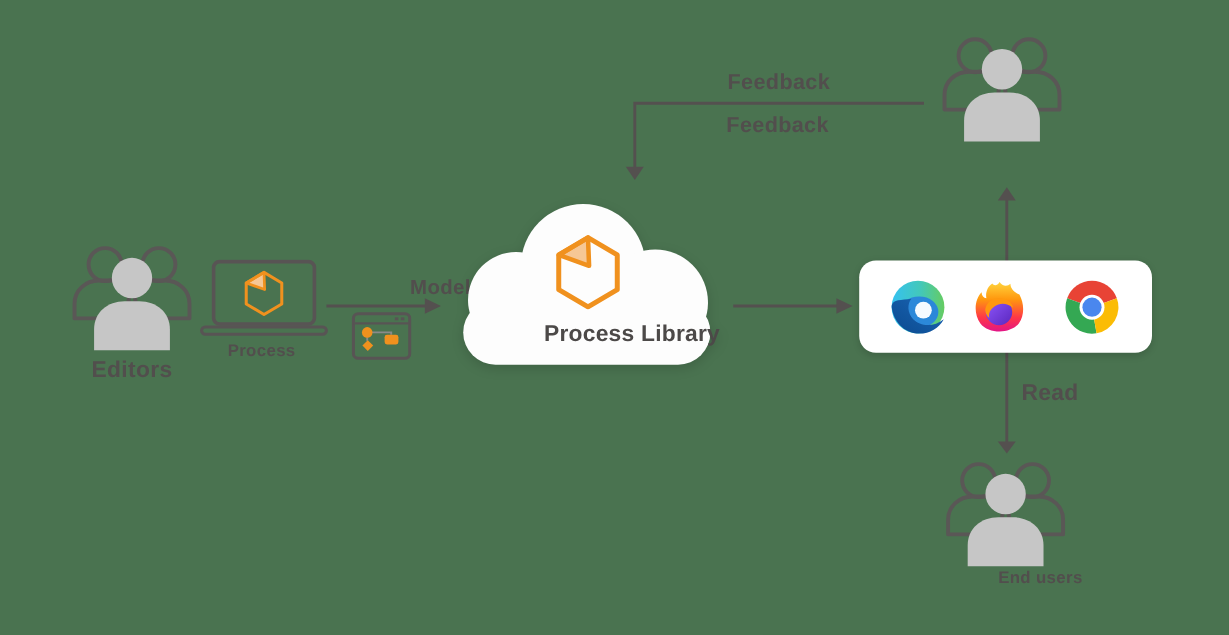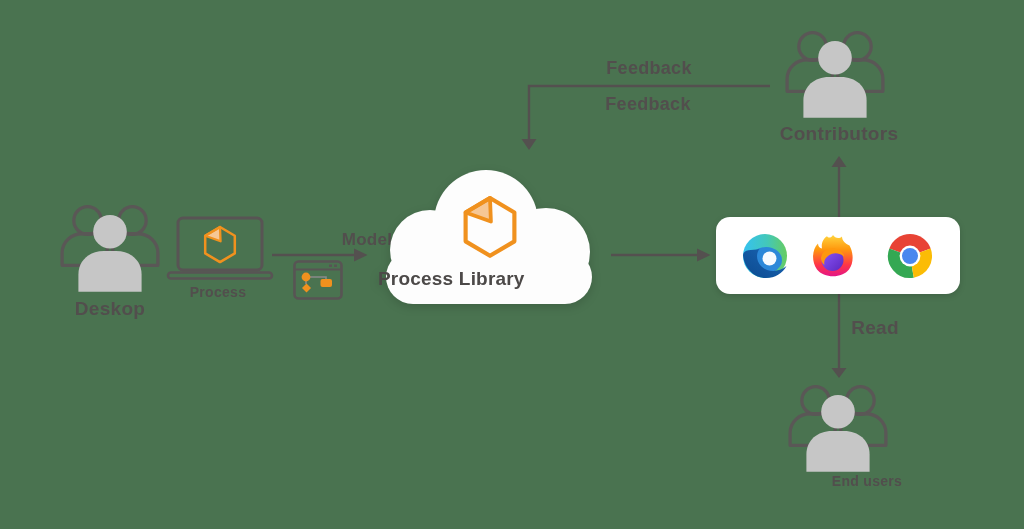--- a/index.html
+++ b/index.html
@@ -9,21 +9,21 @@
     font-family:"Liberation Sans",sans-serif;
   }
   .lbl{
     position:absolute;transform:translateX(-50%);
     color:#524e4d;font-weight:bold;letter-spacing:.3px;white-space:nowrap;
   }
   .connectors{position:absolute;left:0;top:0;z-index:1;}
   .node{position:absolute;z-index:2;}
   .cloud-wrap{filter:drop-shadow(0 3px 5px rgba(0,0,0,.15));}
   .cloud-label{
-    position:absolute;left:0;top:102px;width:222px;text-align:left;
+    position:absolute;left:0;top:102px;width:222px;text-align:right;
     color:#4c4948;font-weight:bold;font-size:19px;letter-spacing:.2px;
   }
   .browser-box{
     position:absolute;left:716px;top:217px;width:244px;height:77px;
     background:#ffffff;border-radius:14px;z-index:2;
     box-shadow:0 2px 6px rgba(0,0,0,.15);
   }
   .bicon{position:absolute;top:15px;}
   .st{fill:none;stroke:#5a5756;stroke-width:3.2;stroke-linejoin:round;}
   .ppl-fill{fill:#c6c6c6;}
@@ -65,21 +65,21 @@
       <polygon points="831.5,167 846.5,167 839,156"></polygon>
       <polygon points="831.5,368 846.5,368 839,378"></polygon>
     </g>
   </svg>
 
   <div class="node" style="left:57px;top:200px;">
     <svg width="106" height="94" viewBox="0 0 104 92">
         <use href="#people"></use>
       </svg>
   </div>
-  <div class="lbl" style="left:110px;top:298px;font-size:19px;">Deskop</div>
+  <div class="lbl" style="left:110px;top:298px;font-size:19px;">Editors</div>
 
   <div class="node" style="left:166px;top:216px;">
     <svg width="108" height="64" viewBox="0 0 108 64">
       <rect x="12" y="2" width="84" height="52" rx="5" fill="none" stroke="#585454" stroke-width="3"></rect>
       <rect x="2" y="56.5" width="104" height="6" rx="3" fill="none" stroke="#585454" stroke-width="2.6"></rect>
       <use href="#hexlogo" x="37" y="7" width="34" height="42"></use>
     </svg>
   </div>
   <div class="lbl" style="left:218px;top:284px;font-size:14px;">Process</div>
 
@@ -157,21 +157,20 @@
       <circle cx="24" cy="24" r="10.4" fill="#ffffff"></circle>
       <circle cx="24" cy="24" r="8" fill="#4a87ee"></circle>
     </svg>
   </div>
 
   <div class="node" style="left:782px;top:26px;">
     <svg width="106" height="94" viewBox="0 0 104 92">
         <use href="#people"></use>
       </svg>
   </div>
-  <div class="lbl" style="left:839px;top:123px;font-size:19px;">Contributors</div>
 
   <div class="lbl" style="left:649px;top:58px;font-size:18px;">Feedback</div>
   <div class="lbl" style="left:648px;top:94px;font-size:18px;">Feedback</div>
 
   <div class="lbl" style="left:875px;top:317px;font-size:19px;">Read</div>
 
   <div class="node" style="left:785px;top:380px;">
     <svg width="106" height="94" viewBox="0 0 104 92">
         <use href="#people"></use>
       </svg>

